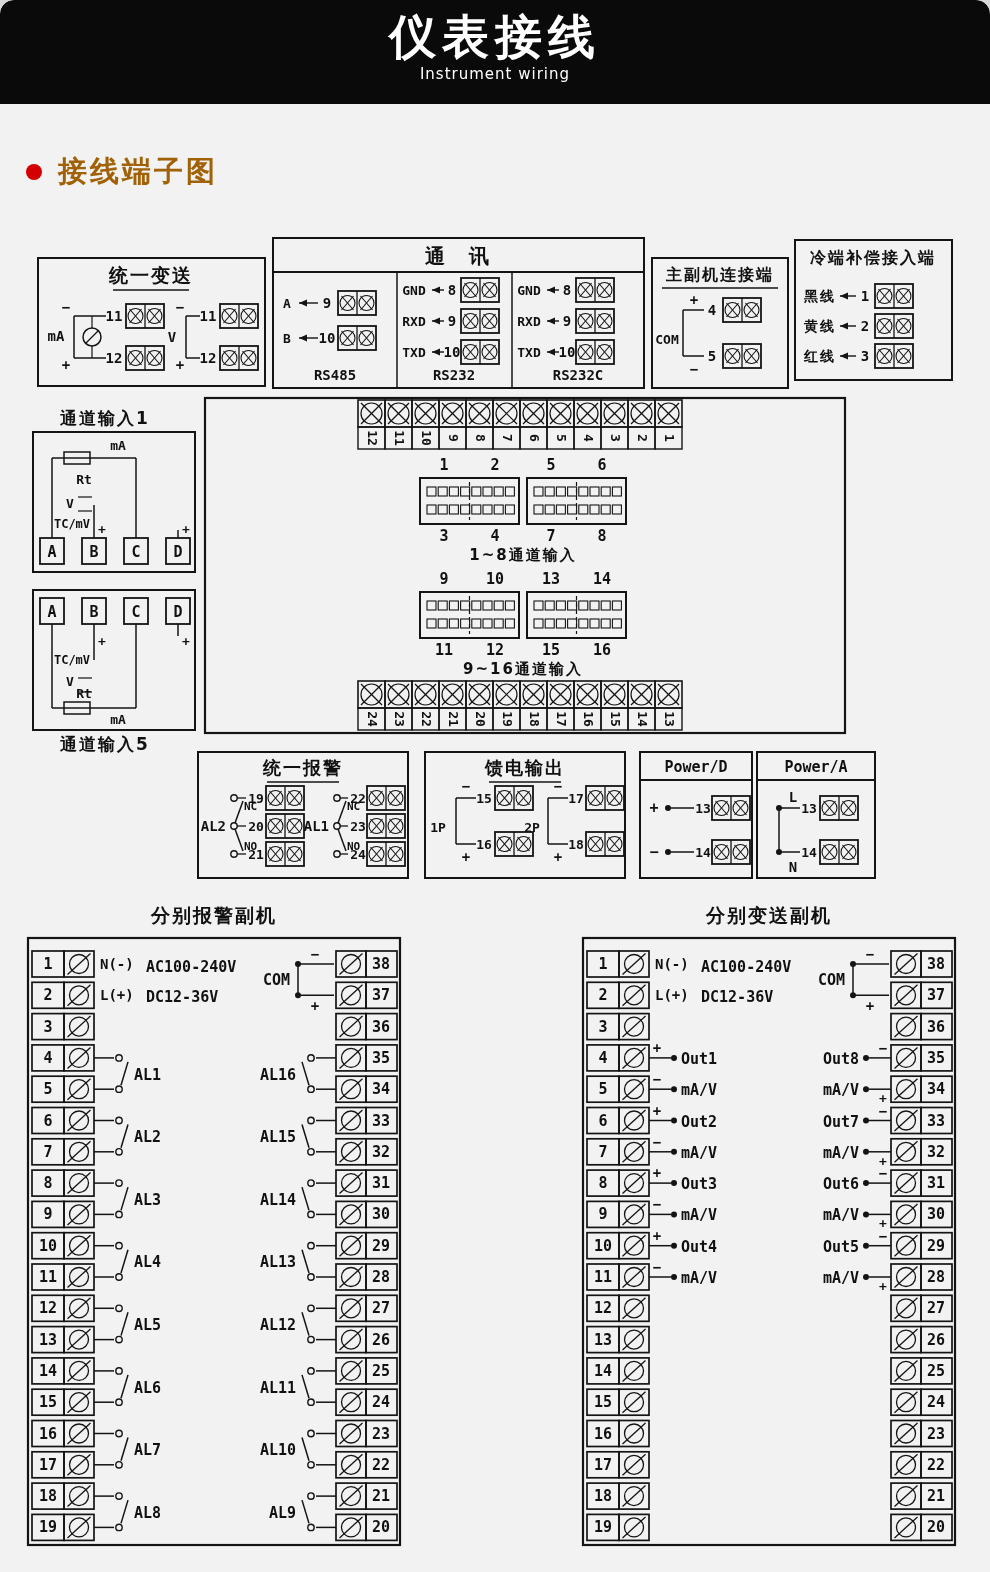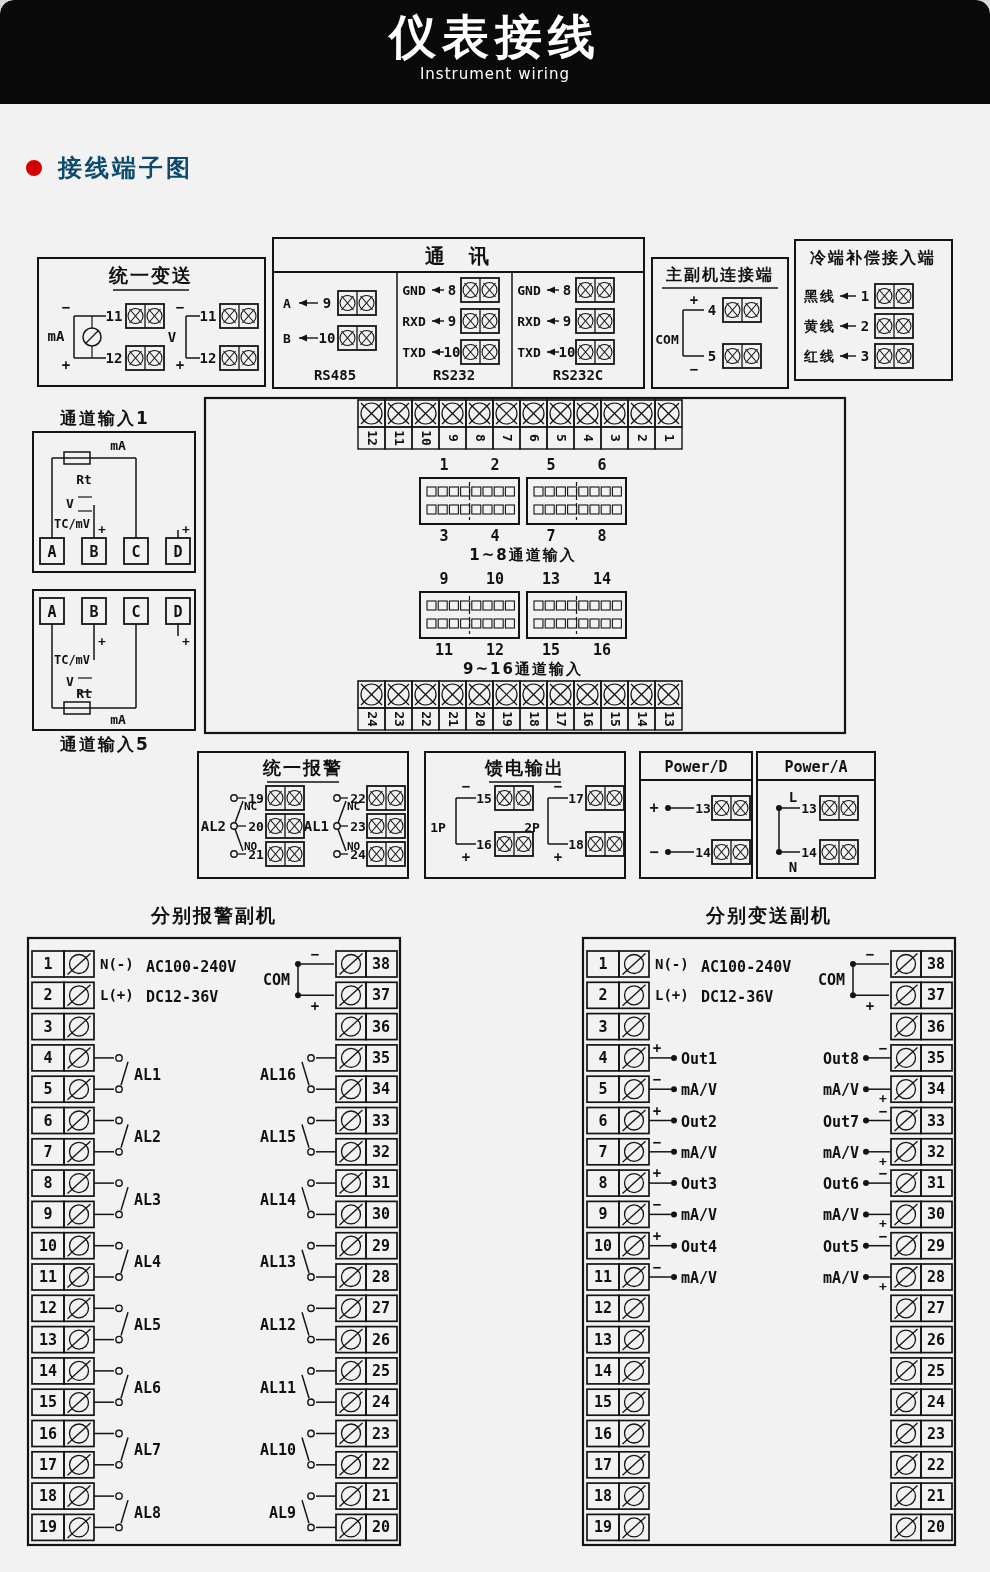--- a/index.html
+++ b/index.html
@@ -5,21 +5,21 @@
   html,body{margin:0;padding:0;background:#d8d8d8;}
   #page{position:relative;width:990px;height:1572px;background:#f2f2f2;
         font-family:"DejaVu Sans","Liberation Sans",sans-serif;overflow:hidden;
         border-radius:14px 14px 0 0;}
   #header{position:absolute;left:0;top:0;width:990px;height:104px;background:#0a0a0a;
           border-radius:14px 14px 0 0;color:#fff;text-align:center;}
   #header h1{margin:6px 0 0;font-size:47px;font-weight:bold;letter-spacing:6px;}
   #header .sub{font-size:15px;margin-top:-4px;letter-spacing:1px;}
   #section-head{position:absolute;left:26px;top:152px;display:flex;align-items:center;}
   .dot{width:16px;height:16px;border-radius:50%;background:#d40000;margin-right:16px;}
-  #section-head .txt{font-size:24px;font-weight:bold;color:#0c4a6e;letter-spacing:3px;}
+  #section-head .txt{font-size:29px;font-weight:bold;color:#a16207;letter-spacing:3px;}
   #diagram{position:absolute;left:0;top:0;}
   svg text{font-family:"DejaVu Sans Mono","Liberation Mono",monospace;fill:#111;}
   svg text.cn{font-family:"DejaVu Sans","Liberation Sans",sans-serif;letter-spacing:2px;}
 </style>
 </head>
 <body>
 
 <div id="page">
   <div id="header">
     <h1>仪表接线</h1>

